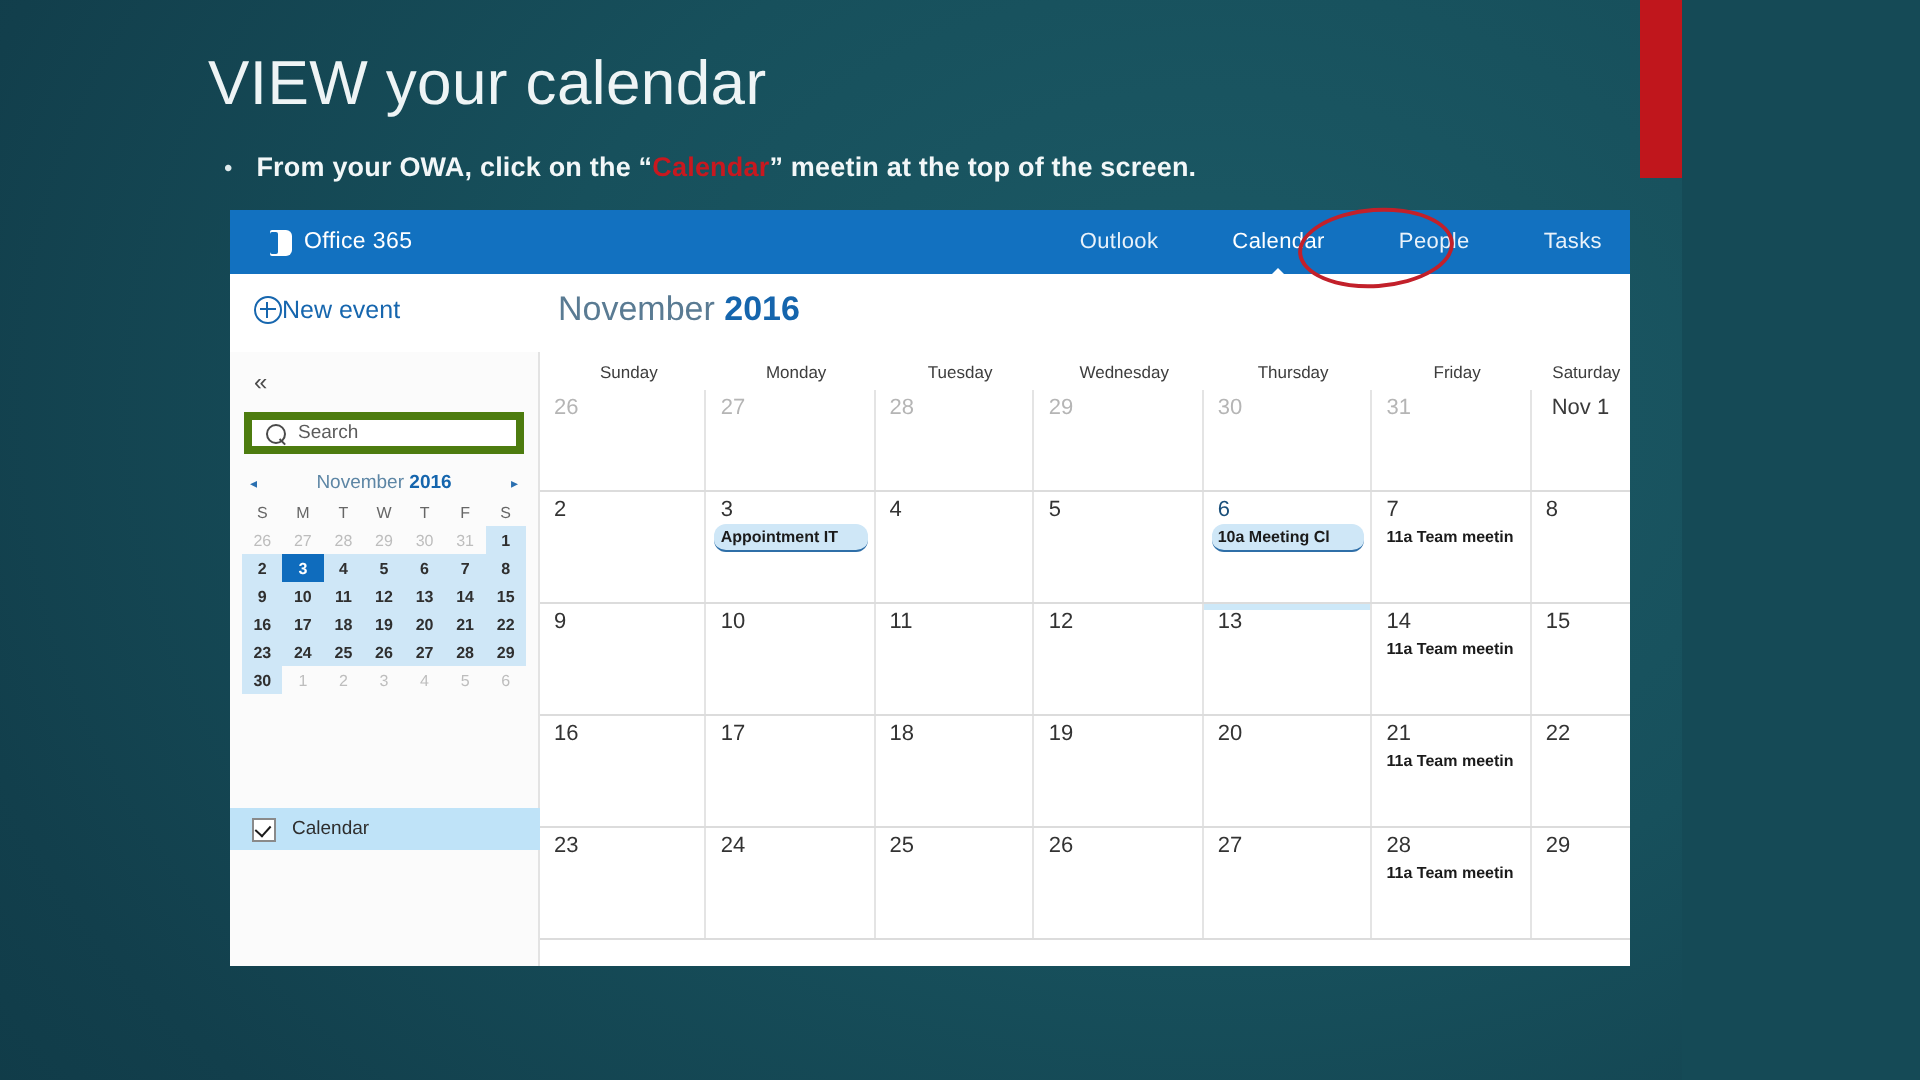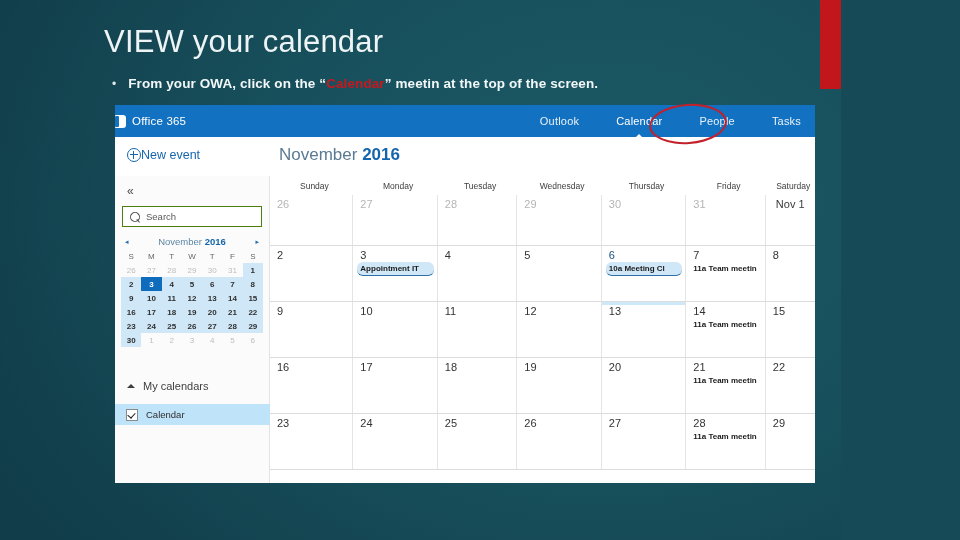--- a/index.html
+++ b/index.html
@@ -82,21 +82,21 @@
 
   
   .o365-bar {
     position: relative;
     height: 32px;
     background: #1271c0;
     color: #ffffff;
   }
   .o365-brand {
     position: absolute;
-    left: 0;
+    left: 20px;
     top: 0;
     height: 32px;
     display: flex;
     align-items: center;
     gap: 6px;
   }
   .o365-logo {
     width: 11px;
     height: 13px;
     background: #ffffff;
@@ -247,21 +247,21 @@
     color: #4b4b4b;
     letter-spacing: -1px;
   }
   .search-box {
     position: absolute;
     left: 7px;
     top: 30px;
     width: 140px;
     height: 21px;
     background: #ffffff;
-    border: 1px solid #4d7c0f;
+    border: 4px solid #4d7c0f;
     display: flex;
     align-items: center;
     gap: 6px;
     padding-left: 7px;
     box-sizing: border-box;
   }
   .search-icon {
     width: 8px; height: 8px;
     border: 1.2px solid #4a4a4a;
     border-radius: 50%;
@@ -599,24 +599,20 @@
                 <td class="out">2</td>
                 <td class="out">3</td>
                 <td class="out">4</td>
                 <td class="out">5</td>
                 <td class="out">6</td>
               </tr>
             </tbody>
         </table>
       </div>
 
-      <div class="cal-section my-cal">
-        <span class="chev-up"></span>
-        <span>My calendars</span>
-      </div>
 
       <div class="cal-section cal-row">
         <span class="cbox"></span>
         <span>Calendar</span>
       </div>
 
     </div>
 
     <div class="grid-wrap">
       <table class="cal">

